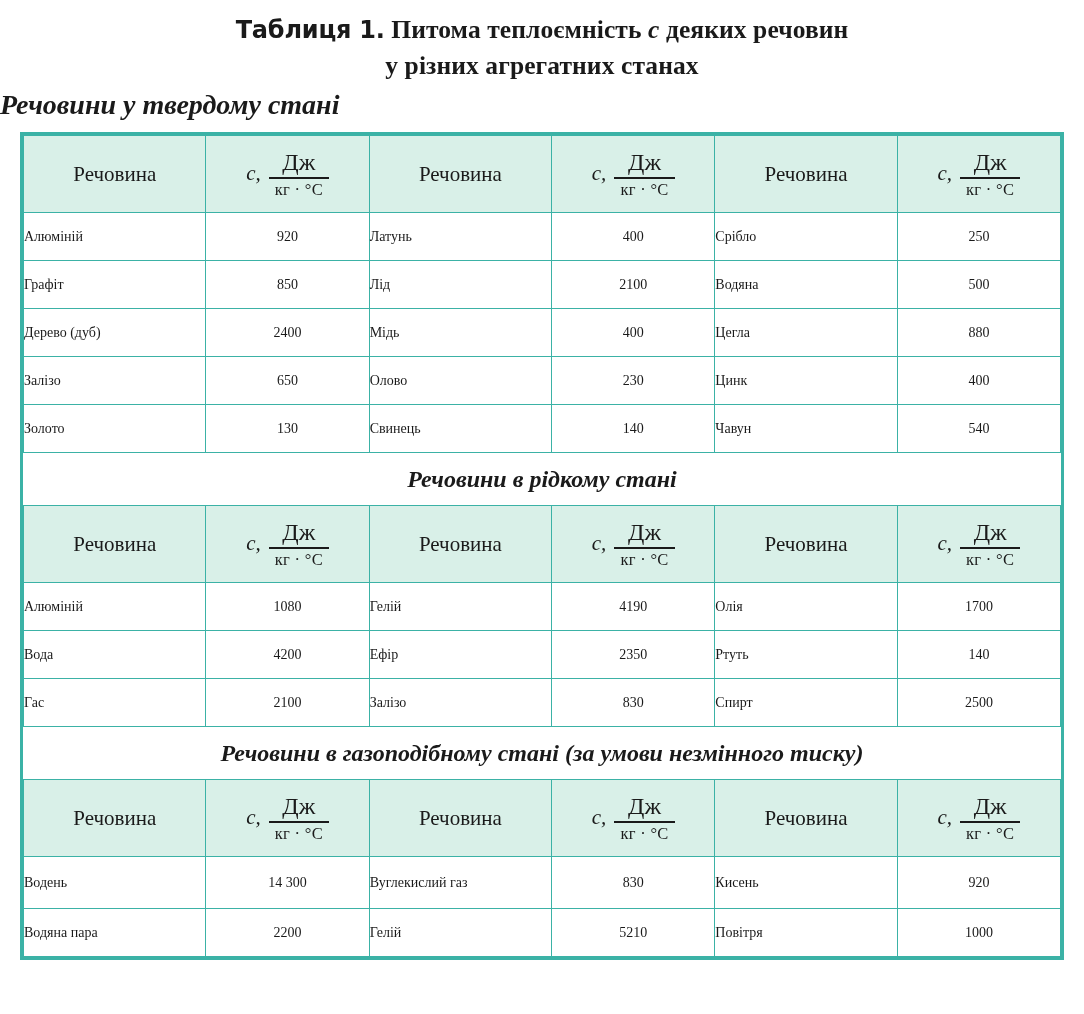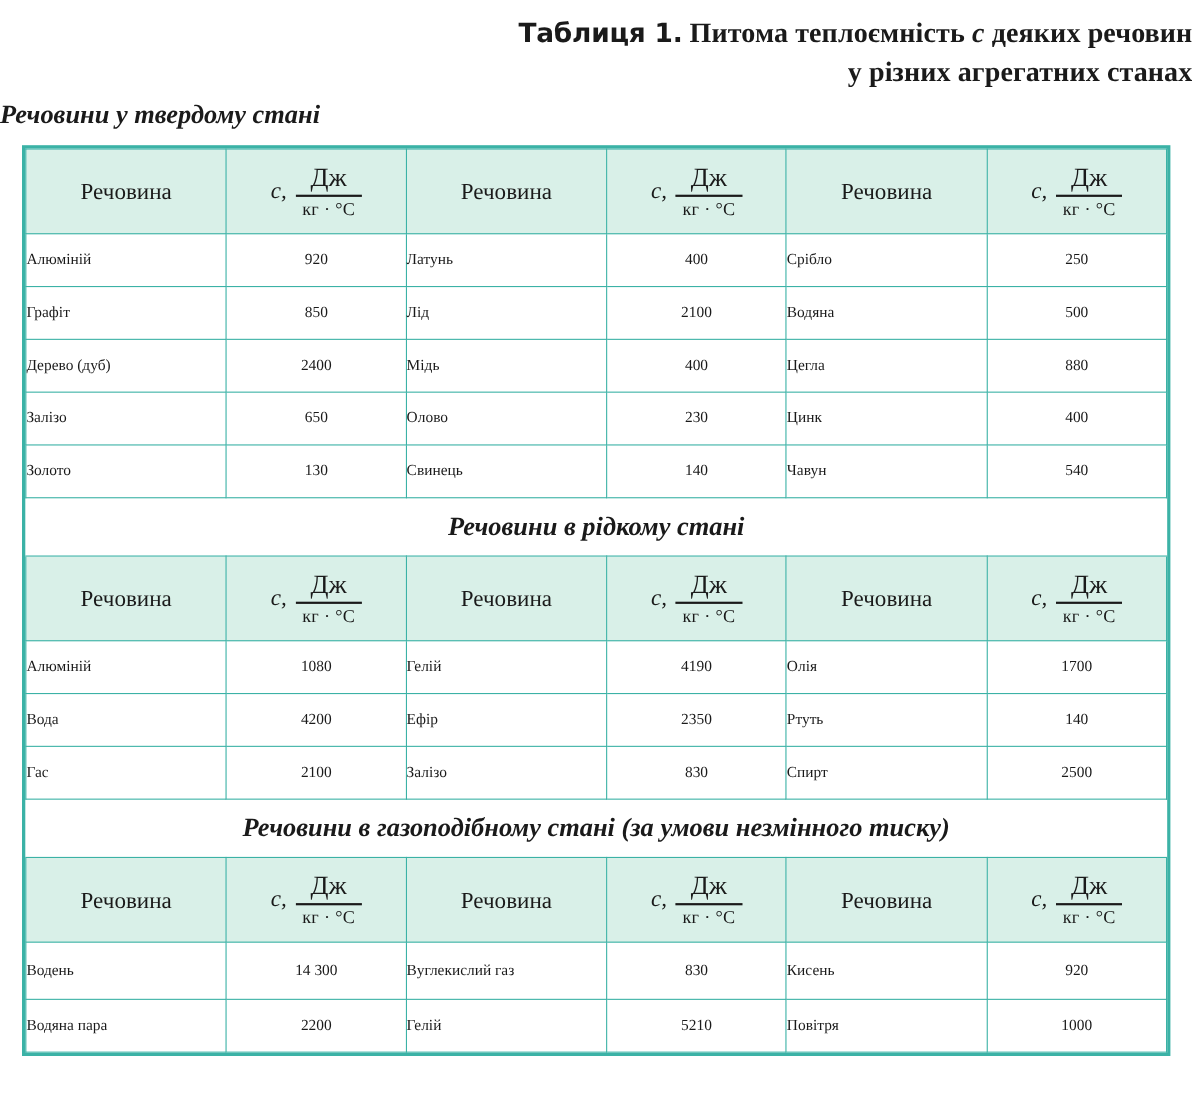--- a/index.html
+++ b/index.html
@@ -18,41 +18,41 @@
 
   .page {
     position: relative;
     width: 1084px;
     height: 1014px;
     box-sizing: border-box;
   }
 
   
   .title-block {
-    text-align: right;
+    text-align: center;
     padding-top: 12px;
   }
   .title-line {
     font-size: 25.5px;
     font-weight: bold;
     line-height: 35px;
     letter-spacing: 0.1px;
   }
   .title-label {
     font-family: "DejaVu Sans", "Liberation Sans", sans-serif;
     font-weight: bold;
     font-size: 24px;
     letter-spacing: -0.2px;
   }
   .title-italic-c {
     font-style: italic;
     font-weight: bold;
   }
   .subtitle {
-    font-size: 24px;
+    font-size: 28px;
     font-weight: bold;
     font-style: italic;
     line-height: 40px;
     margin-top: 2px;
   }
 
   
   .table-frame {
     position: relative;
     margin: 7px 20px 0 20px;

